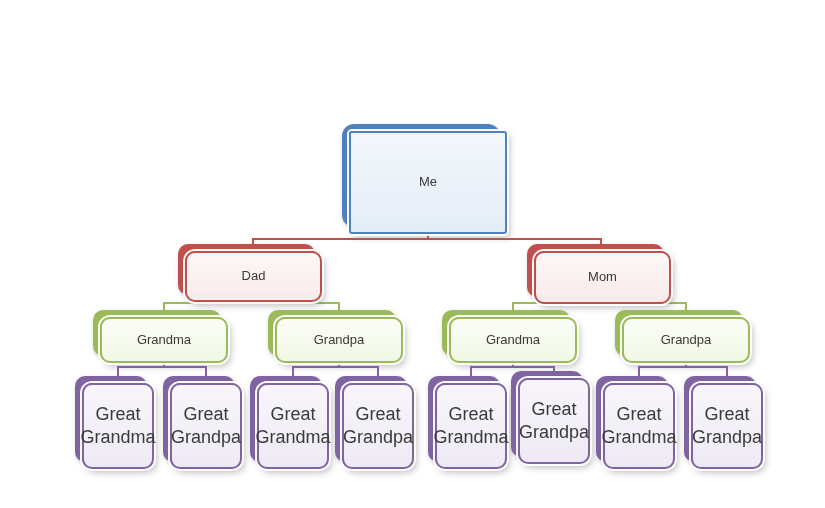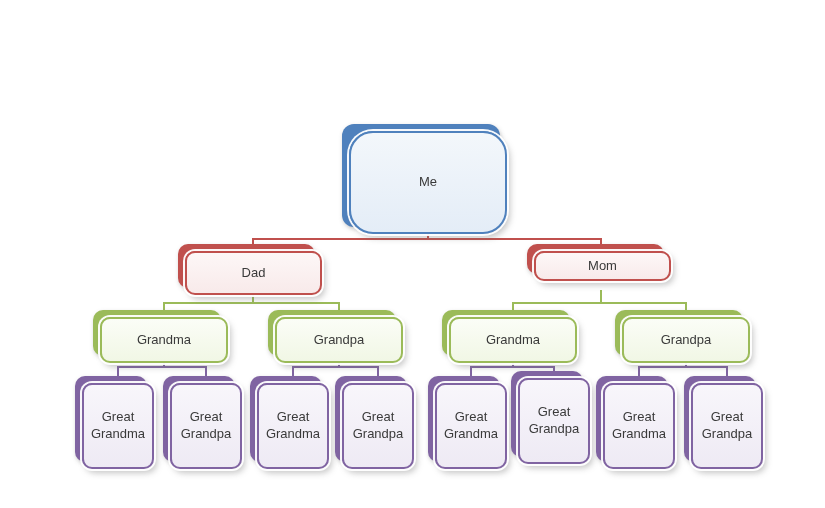--- a/index.html
+++ b/index.html
@@ -24,29 +24,29 @@
   }
   .node .front {
     position:absolute; left:7px; top:7px; right:0; bottom:0;
     border-radius:10px;
     display:flex; align-items:center; justify-content:center;
     text-align:center; color:#3a3a3a; font-size:13px; line-height:1.3;
     padding:0 4px; box-sizing:border-box;
     box-shadow:0 0 0 2px rgba(255,255,255,.95), 3px 4px 6px rgba(110,110,110,.4);
   }
   .node.blue   .back { background:#4f81bd; }
-  .node.blue   .front { border:2px solid #4f81bd; background:linear-gradient(180deg,#f3f7fb 0%,#e4edf7 100%); border-radius:24px; }
+  .node.blue   .front { border:2px solid #4f81bd; background:linear-gradient(180deg,#f3f7fb 0%,#e4edf7 100%); border-radius:3px; }
   .node.blue   .back { border-radius:12px; }
   .node.red    .back { background:#c0504d; }
   .node.red    .front { border:2px solid #c0504d; background:linear-gradient(180deg,#fdf7f7 0%,#f8eaea 100%); }
   .node.green  .back { background:#9bbb59; }
   .node.green  .front { border:2px solid #9bbb59; background:linear-gradient(180deg,#fbfdf7 0%,#f1f7e5 100%); }
   .node.purple .back { background:#8064a2; }
   .node.purple .front { border:2px solid #8064a2; background:linear-gradient(180deg,#f8f6fb 0%,#eeeaf4 100%); }
-  .node.small .front { font-size:13px; }
+  .node.small .front { font-size:18px; }
 </style>
 </head>
 <body>
 
 <div class="stage">
 
 
   <div class="conn v red" style="left:427px; top:228px; height:12px;"></div>
   <div class="conn h red" style="left:252px; top:238px; width:350px;"></div>
   <div class="conn v red" style="left:252px; top:238px; height:12px;"></div>
@@ -82,27 +82,27 @@
   <div class="conn v purple" style="left:638px; top:366px; height:15px;"></div>
   <div class="conn v purple" style="left:726px; top:366px; height:15px;"></div>
 
   <div class="node blue" style="left:342px; top:124px; width:165px; height:110px;">
     <div class="back"></div>
     <div class="front">
       <span>Me</span>
     </div>
   </div>
 
-  <div class="node red" style="left:178px; top:244px; width:144px; height:51px;">
+  <div class="node red" style="left:178px; top:244px; width:144px; height:58px;">
     <div class="back"></div>
     <div class="front">
       <span>Dad</span>
     </div>
   </div>
-  <div class="node red" style="left:527px; top:244px; width:144px; height:37px;">
+  <div class="node red" style="left:527px; top:244px; width:144px; height:60px;">
     <div class="back"></div>
     <div class="front">
       <span>Mom</span>
     </div>
   </div>
 
   <div class="node green" style="left:93px; top:310px; width:135px; height:53px;">
     <div class="back"></div>
     <div class="front">
       <span>Grandma</span>

